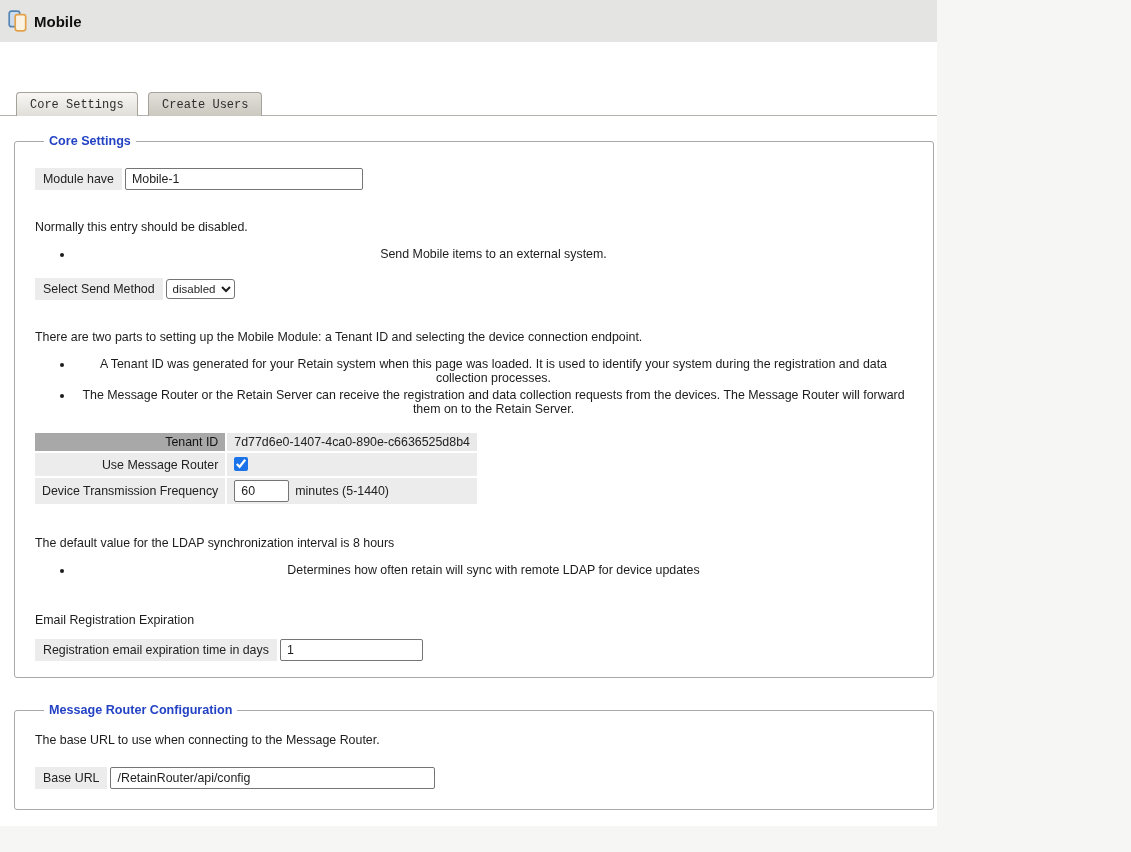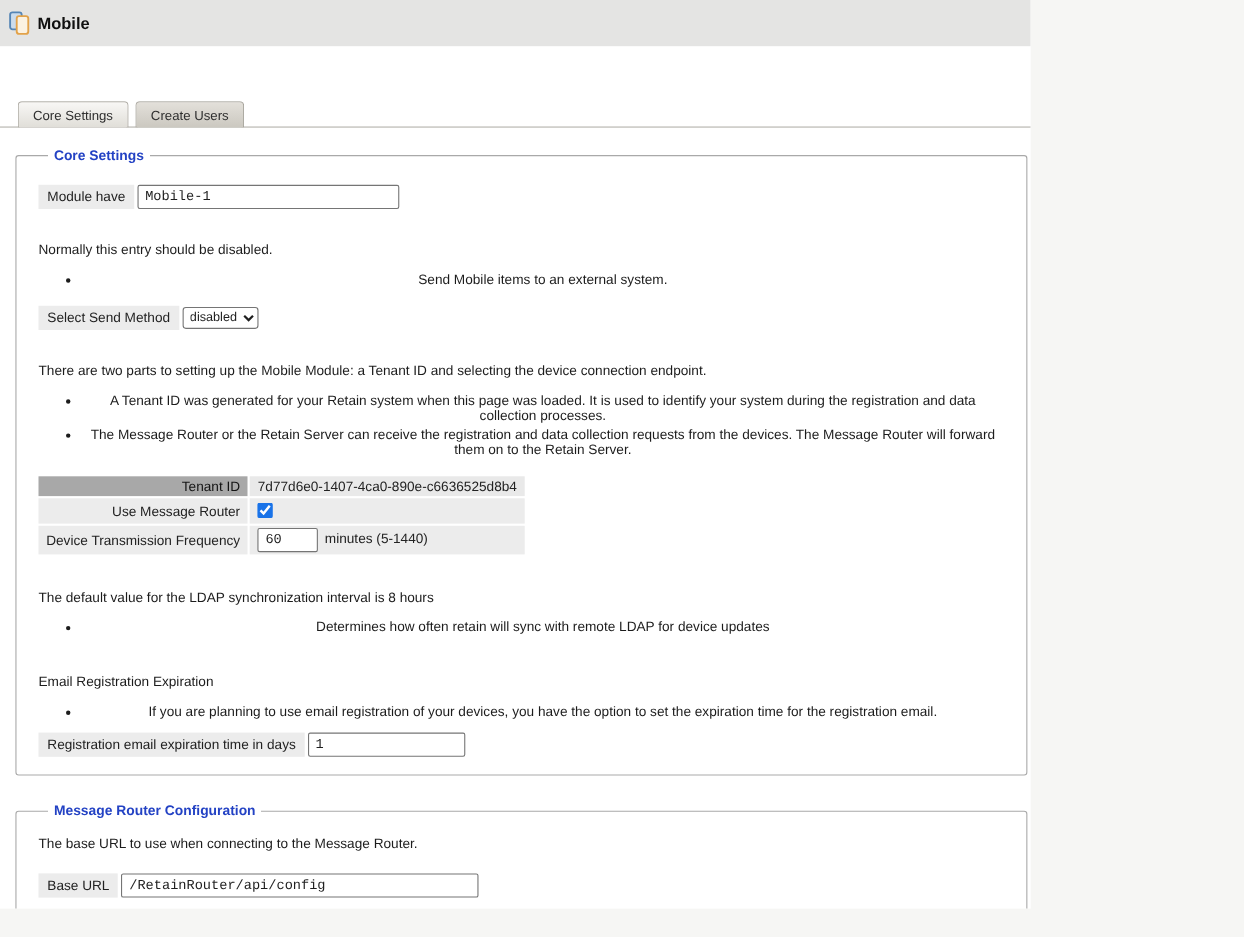--- a/index.html
+++ b/index.html
@@ -18,20 +18,21 @@
     height:42px; background:#e4e4e3;
     display:flex; align-items:center; padding-left:8px; gap:6px;
   }
   .app-header .title { font-size:15px; font-weight:bold; color:#101010; }
 
   
   .tabbar {
     margin-top:50px; padding-left:16px;
     border-bottom:1px solid #b3b1ab;
     height:24px;
+    font-family:Liberation Mono, monospace;
   }
   .tab {
     display:inline-block; vertical-align:bottom;
     padding:5px 13px 4px 13px;
     font-size:12px; color:#2e2e2e;
     border:1px solid #a5a29a; border-bottom:none;
     border-radius:4px 4px 0 0;
     margin-right:3px;
     cursor:pointer;
     background:linear-gradient(#e3e0da, #cbc8c0);
@@ -54,21 +55,21 @@
   ul.blist { margin:13px 0 0 0; padding-left:39px;text-align:center; }
   ul.blist li { margin:0 0 3px 0; color:#1c1c1c; }
 
   .form-row { margin-top:14px; display:flex; align-items:center; }
   .field-label {
     display:inline-block; background:#ececec;
     padding:4px 8px; color:#222222; white-space:nowrap;
   }
   input[type=text] {
     border:1px solid #757575; border-radius:2px;
-    font-family:Liberation Mono, monospace; font-size:12.4px;
+    font-family:Liberation Sans, sans-serif; font-size:12.4px;
     padding:3px 6px; margin-left:3px; color:#1e1e1e; background:#fff;
   }
   select {
     border:1px solid #757575; border-radius:3px;
     font-family:"Liberation Sans", sans-serif; font-size:11.5px;
     padding:2px 2px; margin-left:3px; background:#fff; color:#1e1e1e;
   }
 
   table.cfg { border-collapse:separate; border-spacing:2px; margin:15px 0 0 -2px; }
   table.cfg td { padding:2px 7px; font-size:12.4px; vertical-align:middle; }
@@ -148,23 +149,20 @@
     </tbody>
       </table>
 
     <p class="note spacer30">The default value for the LDAP synchronization interval is 8 hours</p>
     <ul class="blist">
       <li>Determines how often retain will sync with remote LDAP for device updates</li>
     </ul>
 
 
     <p class="note" style="margin-top:36px;">Email Registration Expiration</p>
-    <ul class="blist">
-      <li>If you are planning to use email registration of your devices, you have the option to set the expiration time for the registration email.</li>
-    </ul>
 
     <div class="form-row row-tight">
       <span class="field-label">Registration email expiration time in days</span>
       <input type="text" style="width: 143px;" value="1">
     </div>
   </fieldset>
 
   <fieldset class="mr">
     <legend>Message Router Configuration</legend>
     <p class="note" style="margin-top:10px;">The base URL to use when connecting to the Message Router.</p>

